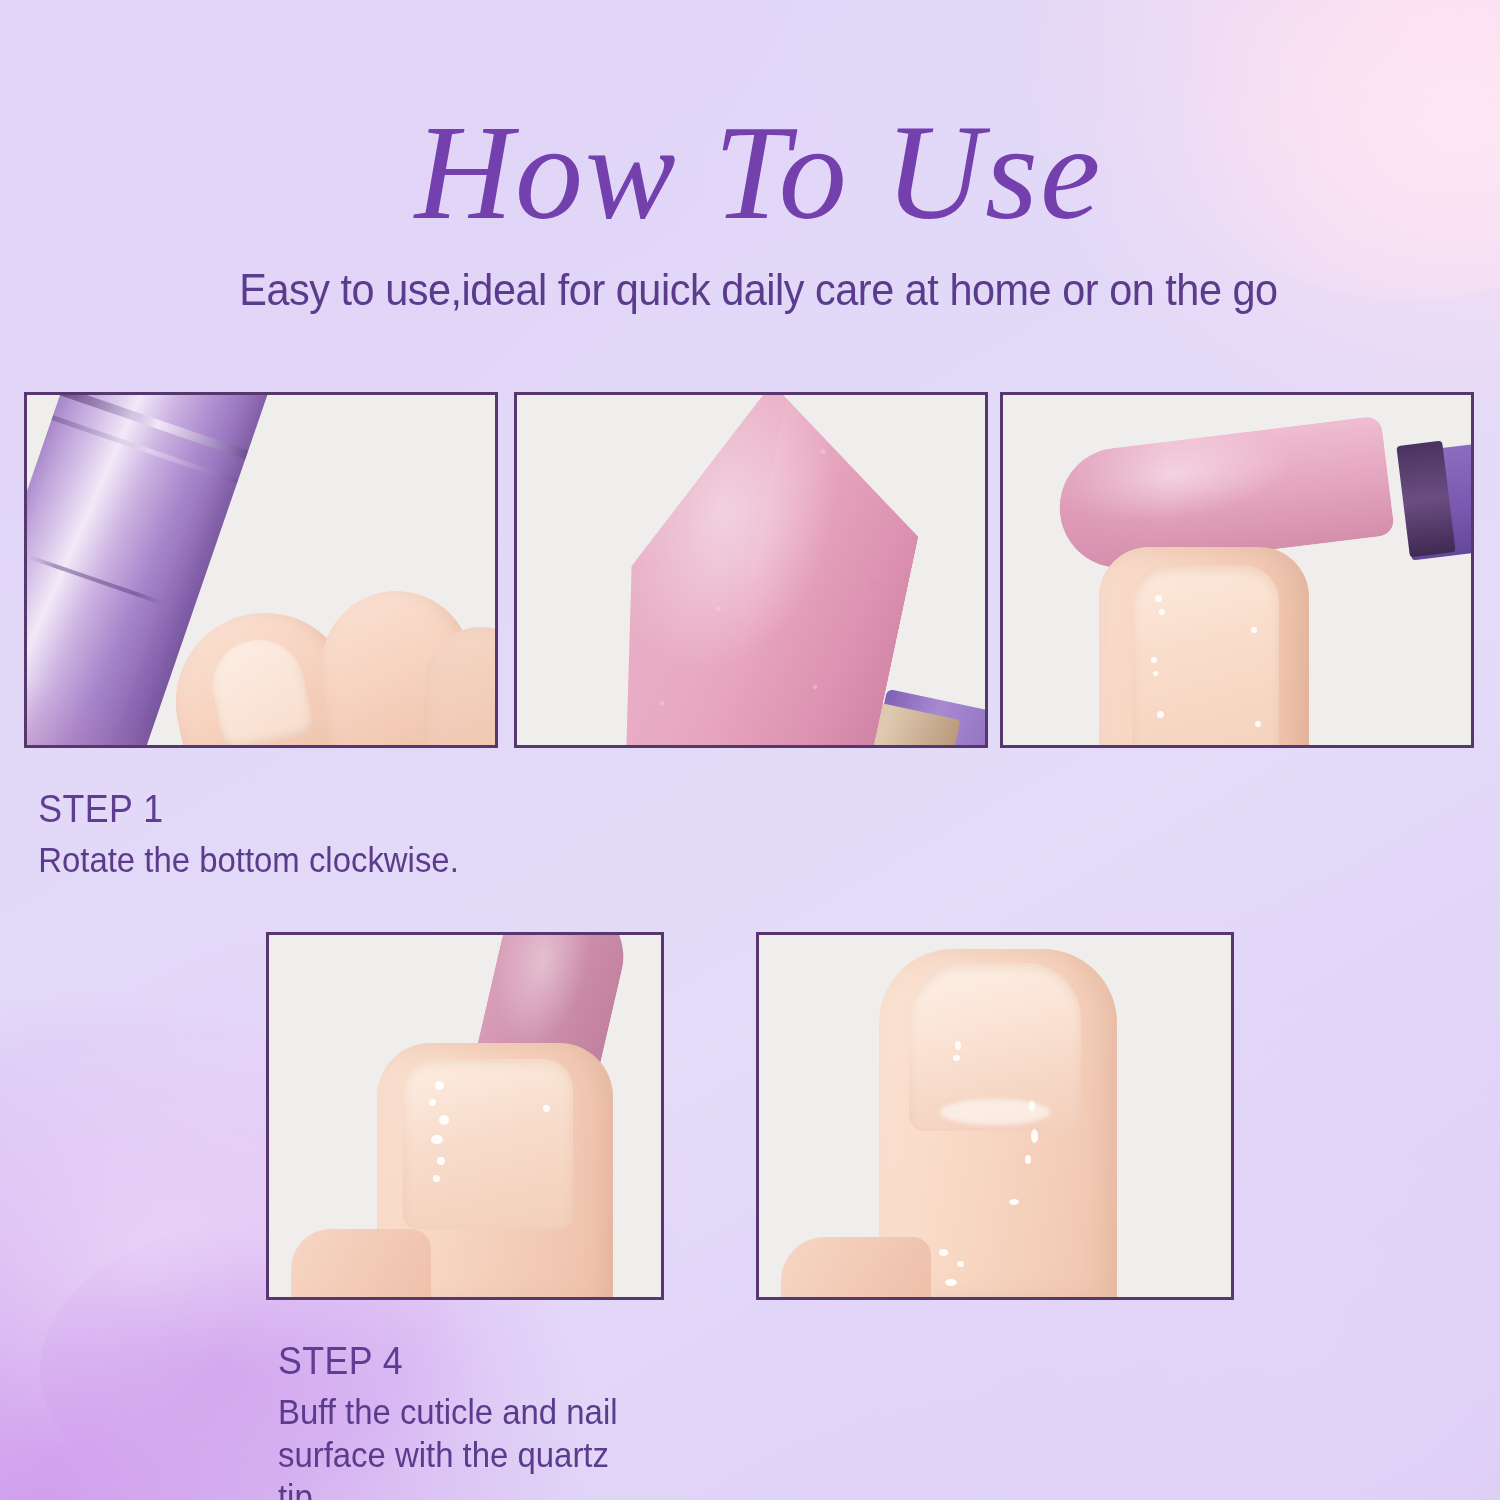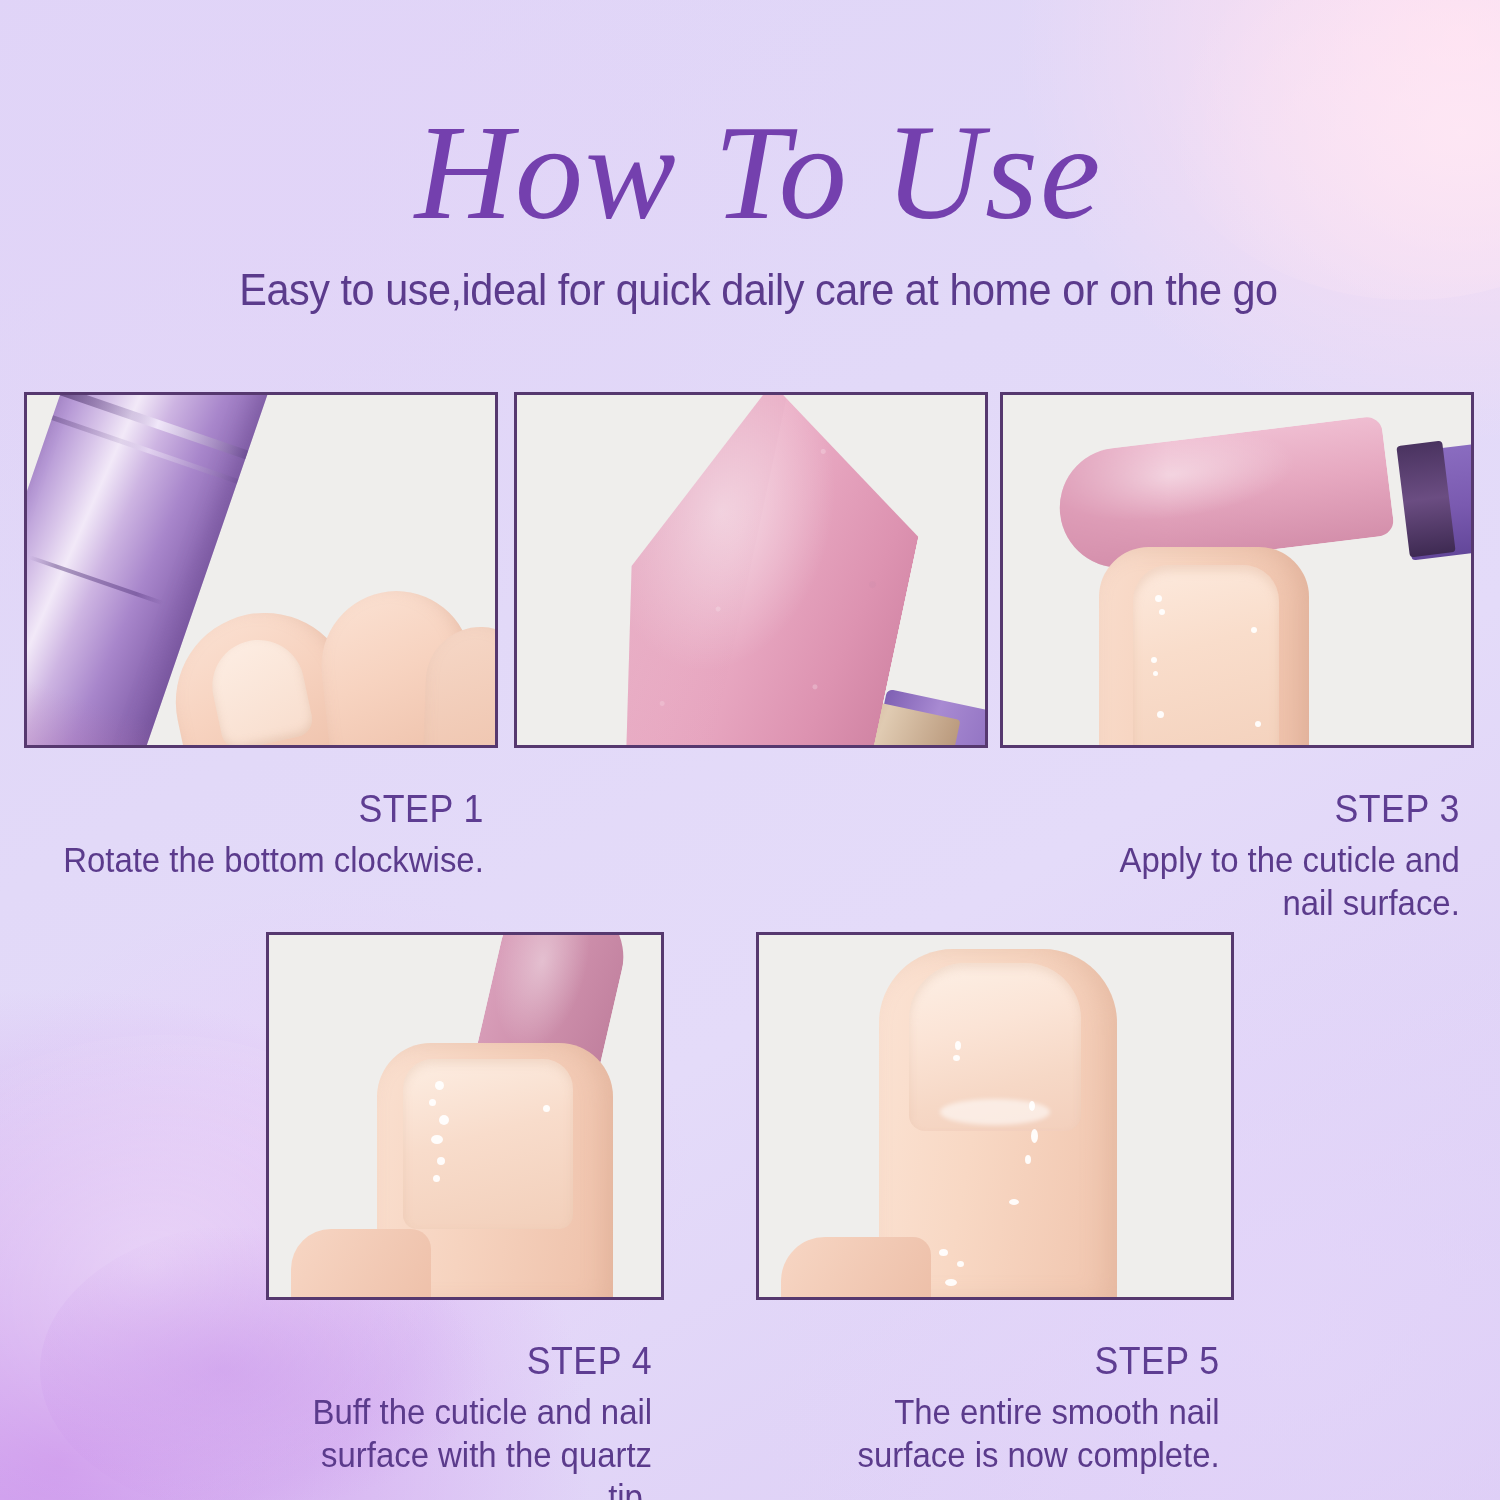--- a/index.html
+++ b/index.html
@@ -80,21 +80,21 @@
     position: absolute;
   }
 
   .photo {
     border: 3px solid #56386f;
     background: #efeeec;
     overflow: hidden;
     position: relative;
   }
 
-  .caption { text-align: right; margin-top: 40px; }
+  .caption { text-align: left; margin-top: 40px; }
 
   .step-label {
     font-family: "Liberation Sans Narrow", "Liberation Sans", sans-serif;
     font-size: 38px;
     color: #5e3d92;
     letter-spacing: 0.5px;
     margin-top: 22px;
     transform: scaleX(0.94);
   }
 
@@ -426,25 +426,20 @@
             <div class="oil-dot" style="left:22px;top:30px;width:7px;height:7px;"></div>
             <div class="oil-dot" style="left:26px;top:44px;width:6px;height:6px;"></div>
             <div class="oil-dot" style="left:18px;top:92px;width:6px;height:6px;"></div>
             <div class="oil-dot" style="left:20px;top:106px;width:5px;height:5px;"></div>
             <div class="oil-dot" style="left:24px;top:146px;width:7px;height:7px;"></div>
             <div class="oil-dot" style="left:118px;top:62px;width:6px;height:6px;"></div>
             <div class="oil-dot" style="left:122px;top:156px;width:6px;height:6px;"></div>
           </div>
         </div>
       </div>
-    </div>
-    <div class="caption">
-      <div class="step-label">STEP 3</div>
-      <div class="step-desc">Apply to the cuticle and
-nail surface.</div>
     </div>
   </div>
 
   <div class="step" id="step-4">
     <div class="photo">
       <div class="scene">
         <div class="tip-angled"></div>
         <div class="finger-up4">
           <div class="knuckle"></div>
           <div class="nail-up4">
@@ -479,20 +474,15 @@
           <div class="oil-dot" style="left:150px;top:152px;width:6px;height:10px;"></div>
           <div class="oil-dot" style="left:152px;top:180px;width:7px;height:14px;"></div>
           <div class="oil-dot" style="left:146px;top:206px;width:6px;height:9px;"></div>
           <div class="oil-dot" style="left:130px;top:250px;width:10px;height:6px;"></div>
           <div class="oil-dot" style="left:60px;top:300px;width:9px;height:7px;"></div>
           <div class="oil-dot" style="left:78px;top:312px;width:7px;height:6px;"></div>
           <div class="oil-dot" style="left:66px;top:330px;width:12px;height:7px;"></div>
         </div>
       </div>
     </div>
-    <div class="caption">
-      <div class="step-label">STEP 5</div>
-      <div class="step-desc">The entire smooth nail
-surface is now complete.</div>
-    </div>
   </div>
 
 </div>
 
 </body></html>

